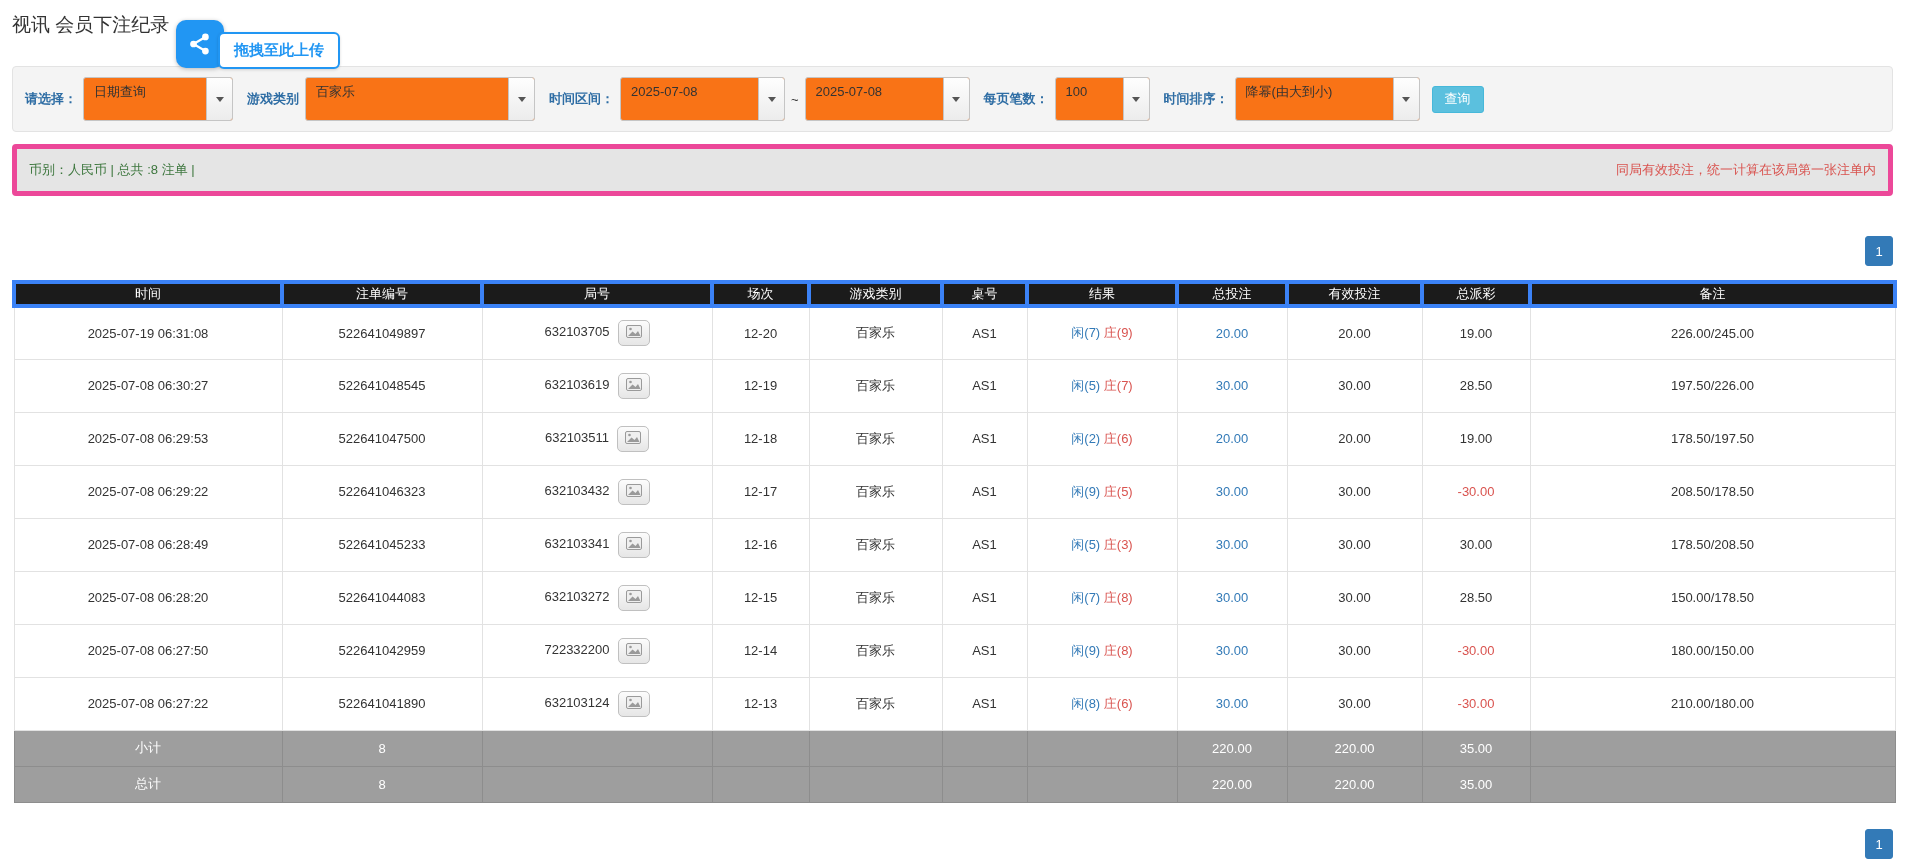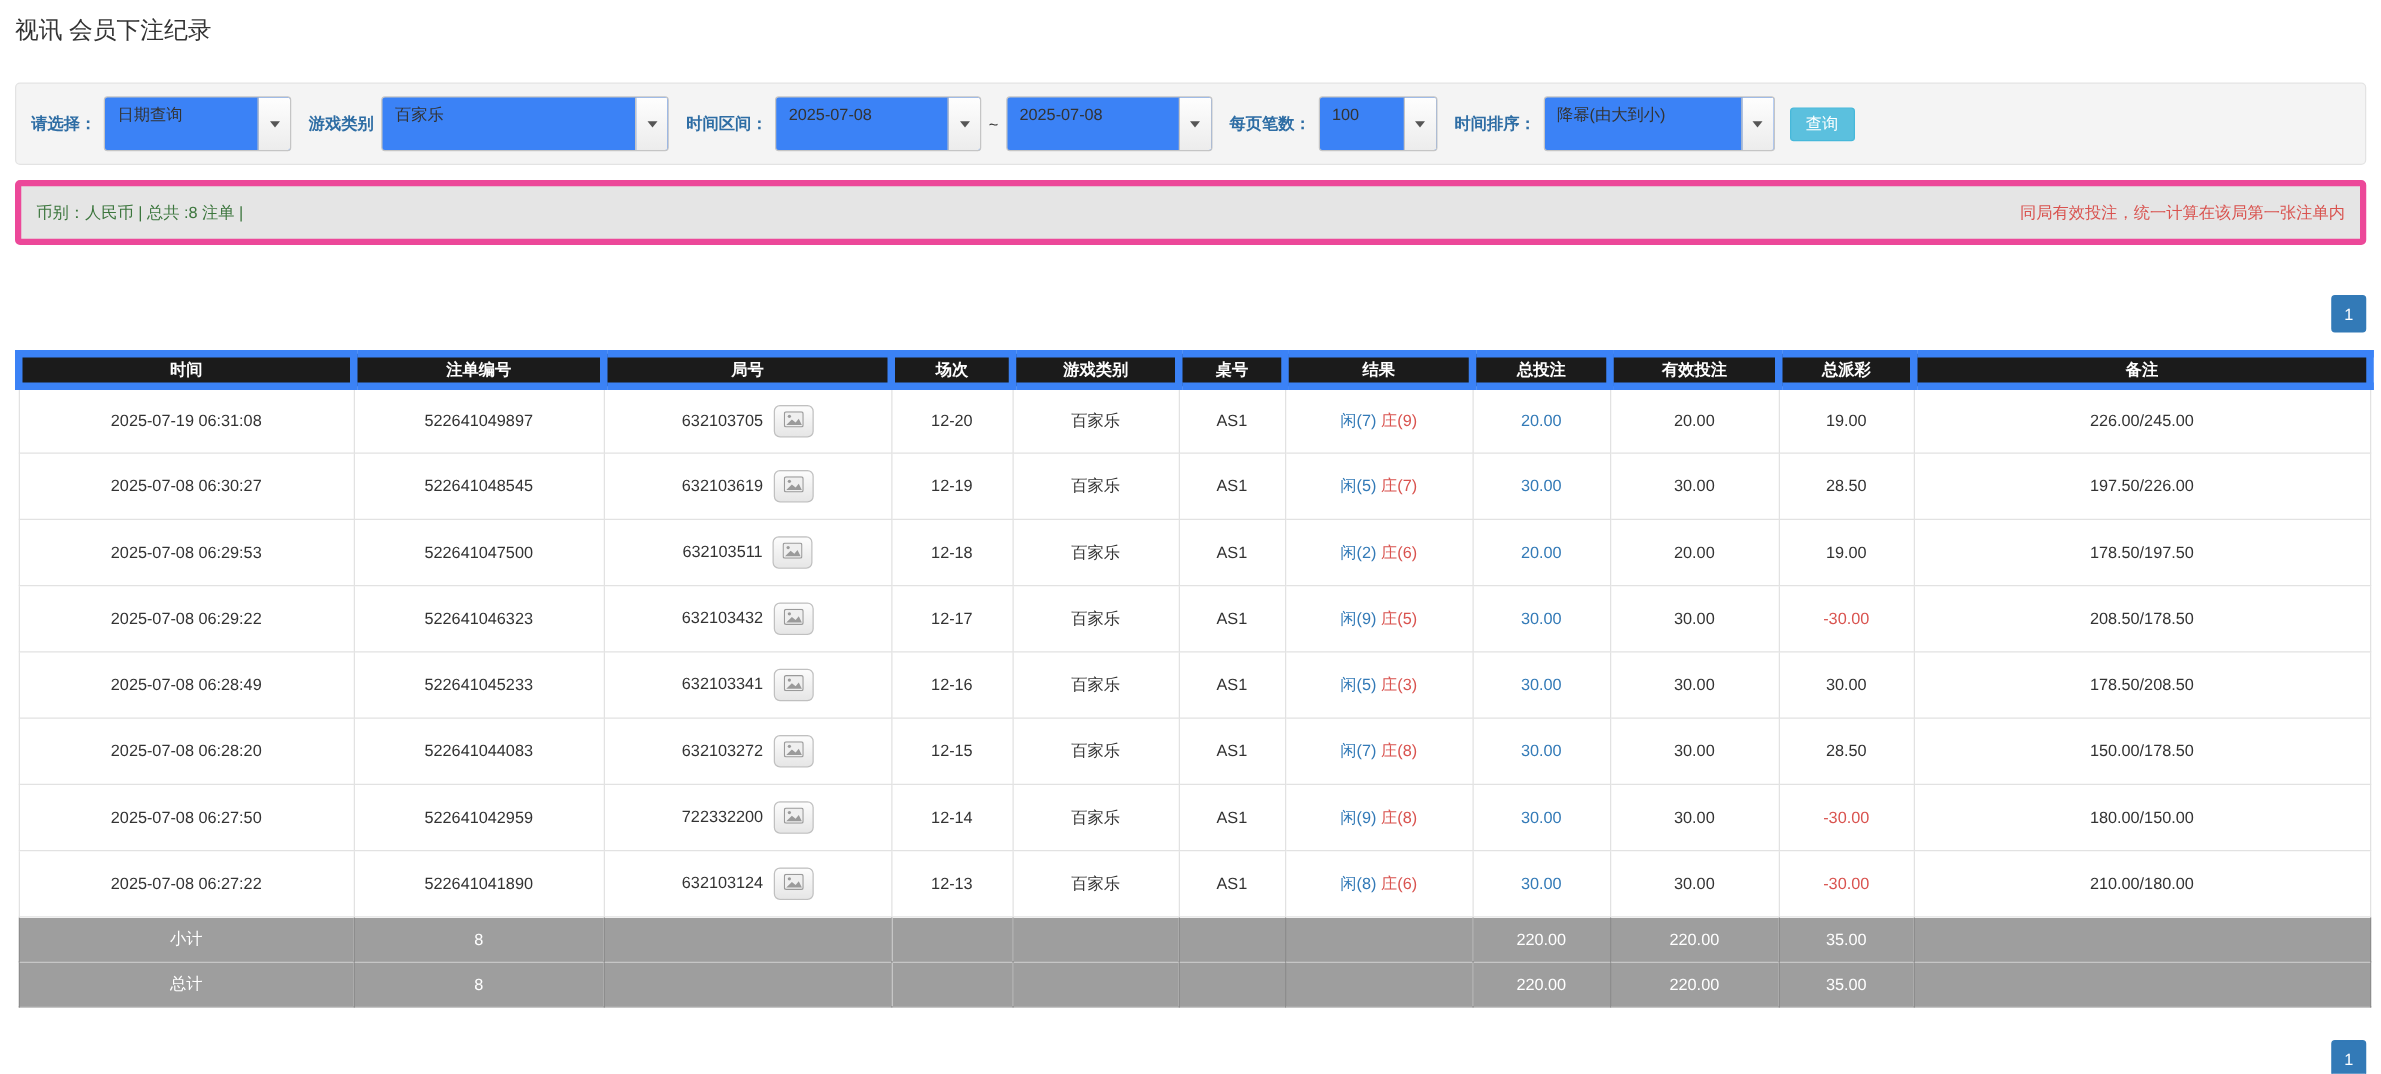--- a/index.html
+++ b/index.html
@@ -28,21 +28,21 @@
     box-shadow: 0 1px 3px rgba(0,0,0,.15); white-space: nowrap;
   }
 
   .filter-bar {
     margin-top: 28px; background: #f4f4f4; border: 1px solid #e3e3e3;
     border-radius: 4px; padding: 10px 10px; display: flex; align-items: center;
   }
   .f-label { color: #2e6da4; font-weight: bold; margin: 0 6px 0 14px; white-space: nowrap; }
   .f-label.first { margin-left: 2px; }
   .combo {
-    display: inline-flex; height: 44px; background: #3b82f6;
+    display: inline-flex; height: 44px; background: #f97316;
     border: 1px solid #c5c5c5; border-radius: 3px; overflow: hidden; flex: none;
   }
   .combo .val { padding: 0 10px; line-height: 28px; color: #333; flex: 1; text-align: left; white-space: nowrap; overflow: hidden; }
   .combo .arrow {
     width: 26px; border-left: 1px solid #c5c5c5;
     background: linear-gradient(#fefefe, #ececec);
     display: flex; align-items: center; justify-content: center; cursor: pointer; flex: none;
   }
   .caret { width: 0; height: 0; border-left: 4px solid transparent; border-right: 4px solid transparent; border-top: 5px solid #555; }
   .tilde { margin: 0 6px; color: #333; }
@@ -63,21 +63,21 @@
   .pager-bottom { margin-top: 26px; }
   .page-btn {
     display: inline-block; min-width: 28px; height: 30px; line-height: 30px;
     padding: 0 8px; background: #337ab7; border: 1px solid #337ab7; color: #fff;
     text-align: center; border-radius: 3px; cursor: pointer; font-size: 13px;
   }
 
   table { margin-top: 14px; width: 1881px; border-collapse: collapse; table-layout: fixed; }
   thead th {
     background: #1b1b1b; color: #fff; height: 20px; font-size: 13px;
-    font-weight: bold; border: 6px solid #3b82f6; text-align: center;
+    font-weight: normal; border: 4px solid #3b82f6; text-align: center;
   }
   tbody td {
     background: #fff; height: 53px; text-align: center;
     border: 1px solid #e2e2e2; font-size: 13px; color: #333;
     overflow: hidden; white-space: nowrap;
   }
   tr.summary td { background: #9e9e9e; color: #fff; height: 36px; border: 1px solid #8d8d8d; }
   .res-player { color: #337ab7; }
   .res-banker { color: #d9534f; }
   .bet-link { color: #337ab7; text-decoration: none; cursor: pointer; }
@@ -90,20 +90,31 @@
     vertical-align: middle; cursor: pointer;
   }
 </style>
 </head>
 <body>
 
 <div class="container">
 
   <div class="page-title">视讯 会员下注纪录</div>
 
+  <div class="upload-badge">
+    <div class="upload-icon-box">
+      <svg width="26" height="26" viewBox="0 0 24 24">
+        <circle cx="6" cy="12" r="3.1" fill="#fff"></circle>
+        <circle cx="17" cy="5.5" r="3.1" fill="#fff"></circle>
+        <circle cx="17" cy="18.5" r="3.1" fill="#fff"></circle>
+        <path d="M6 12 L17 5.5 M6 12 L17 18.5" stroke="#fff" stroke-width="2" fill="none"></path>
+      </svg>
+    </div>
+    <div class="upload-label-box">拖拽至此上传</div>
+  </div>
 
   <div class="filter-bar">
     <span class="f-label first">请选择：</span>
     <div class="combo" style="width:150px">
       <span class="val">日期查询</span>
       <span class="arrow">
           <span class="caret"></span>
         </span>
     </div>
 

